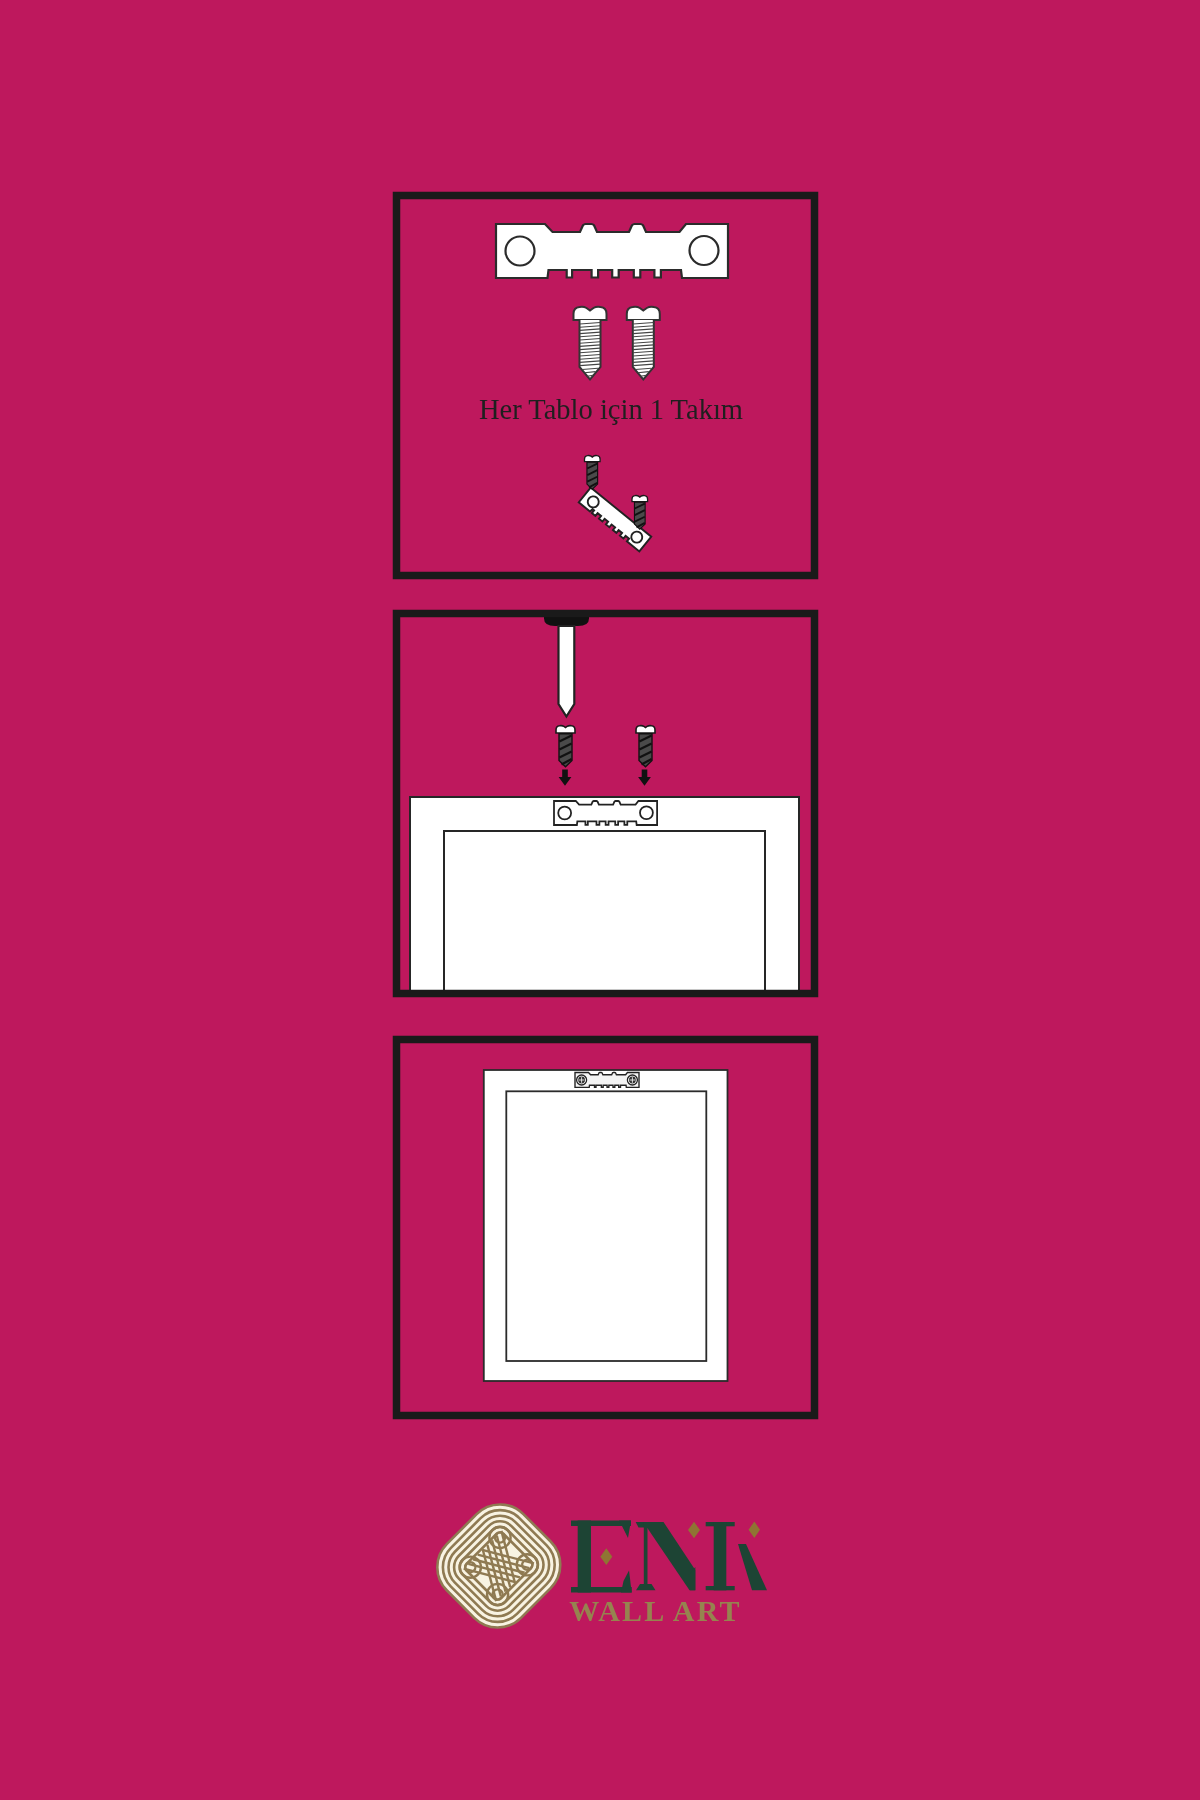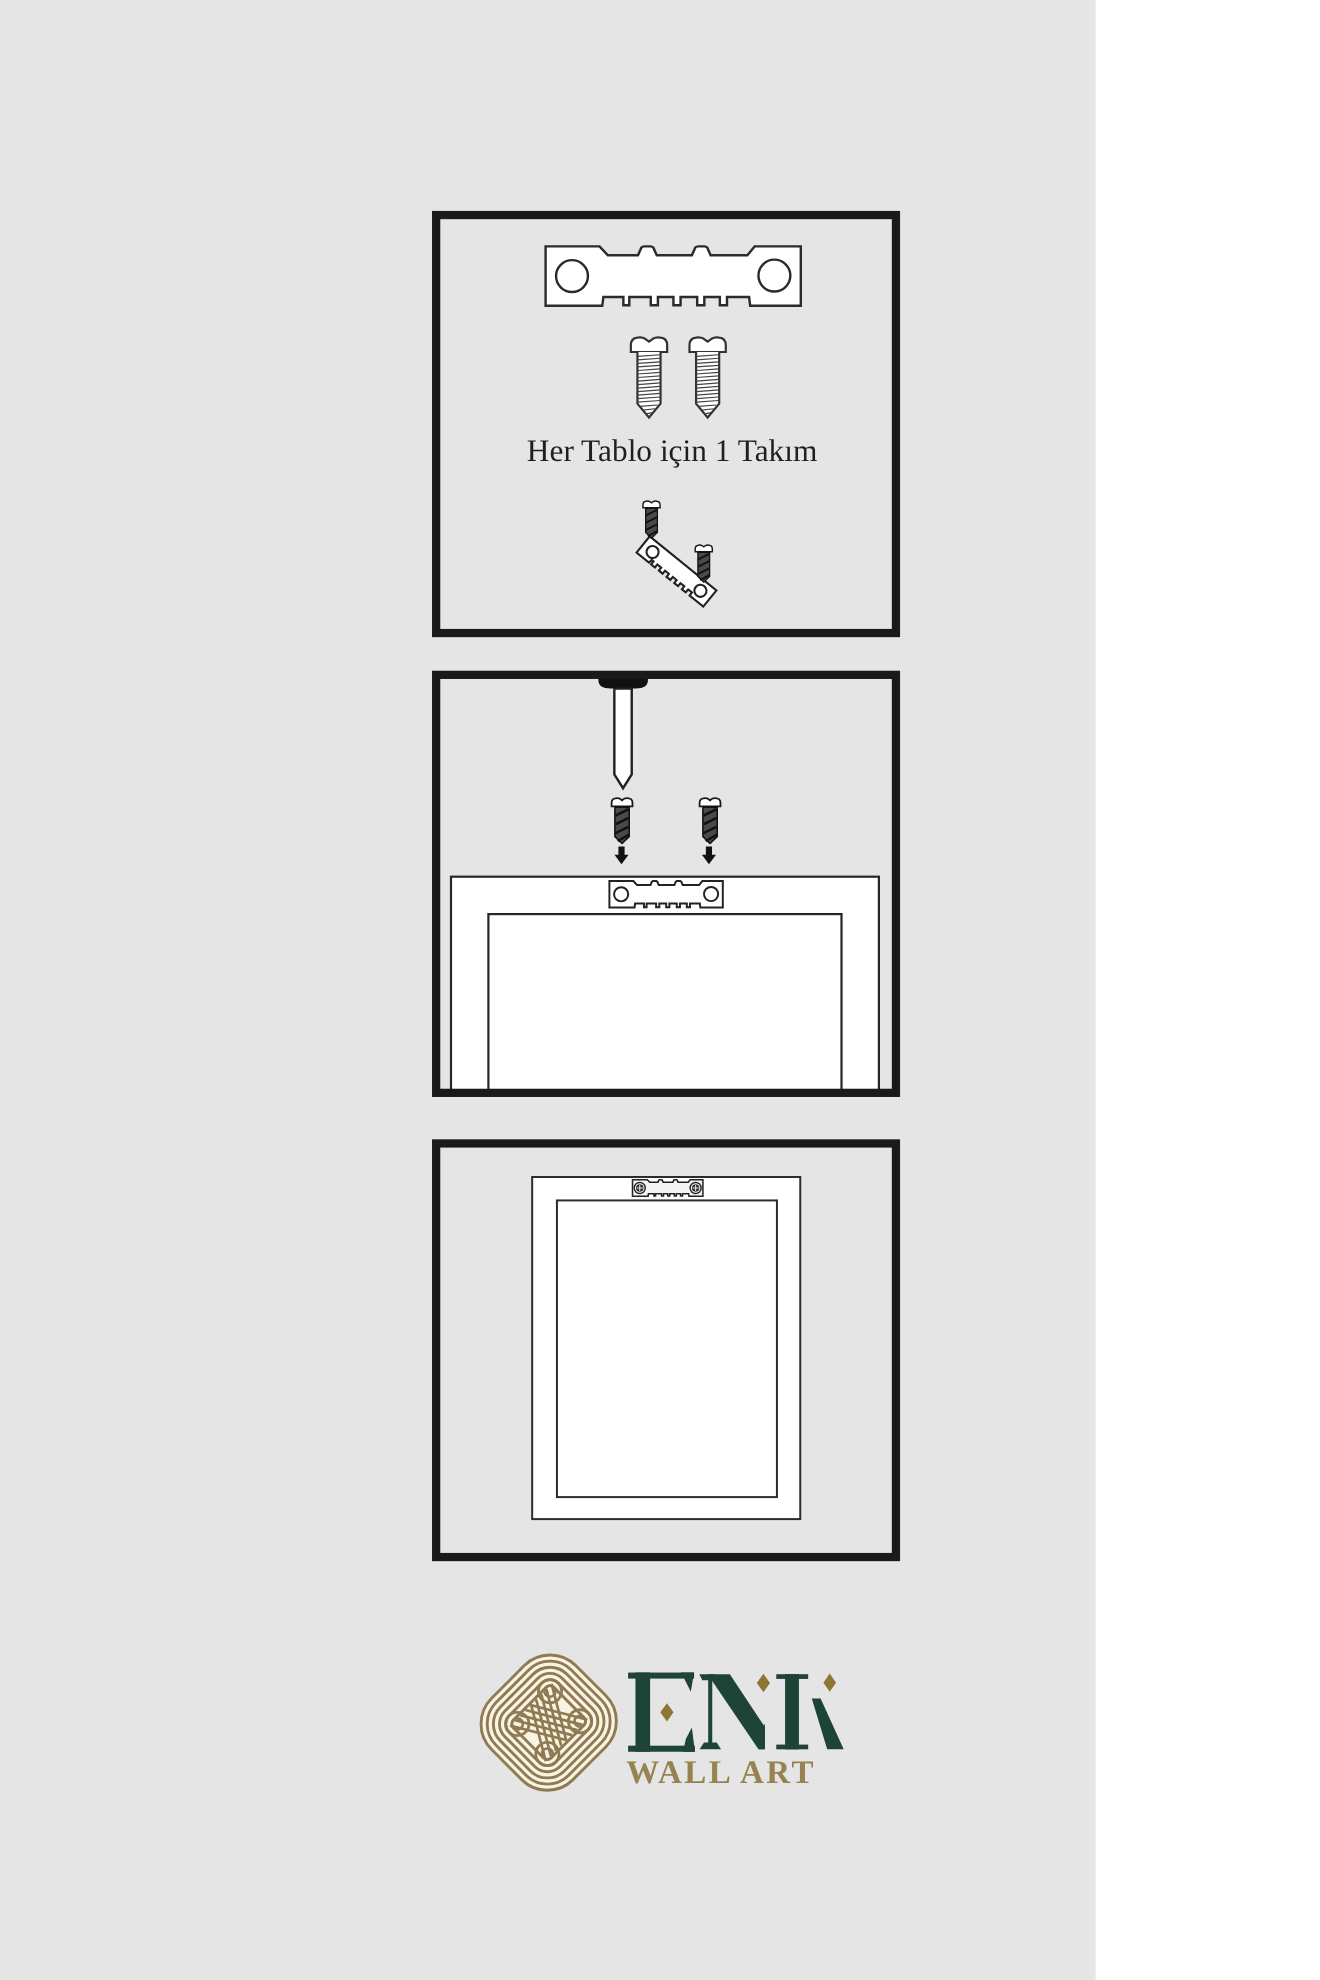--- a/index.html
+++ b/index.html
@@ -1,16 +1,16 @@
 <!DOCTYPE html>
 <html><head>
 <meta charset="utf-8">
 <style>
   html,body{margin:0;padding:0;background:#ffffff;}
-  #page{position:relative;width:996px;height:1800px;background:#e5e5e5;overflow:hidden;
+  #page{position:relative;width:1200px;height:1800px;background:#be185d;overflow:hidden;
         font-family:"Liberation Sans", sans-serif;}
   svg{position:absolute;left:0;top:0;}
 </style>
 </head>
 <body>
 <div id="page">
 <svg width="1200" height="1800" viewBox="0 0 1200 1800">
 <defs>
   <path id="hanger" d="M0,0 H49 L56.5,8 H84 L87,1.2 Q88.2,0 89.5,0 H95.5 Q96.8,0 98,1.2 L101,8 H133 L136,1.2 Q137.2,0 138.5,0 H144.5 Q145.8,0 147,1.2 L150,8 H183.5 L190,0 H232 V54 H186 L185,46 H164.9 V53.5 H158.4 V46 H144.3 V53.5 H137.8 V46 H122.7 V53.5 H116.2 V46 H102.1 V53.5 H95.6 V46 H76.1 V53.5 H70.7 V46 H52.5 L51.5,54 H0 Z"></path>
   <g id="hangerholes">

